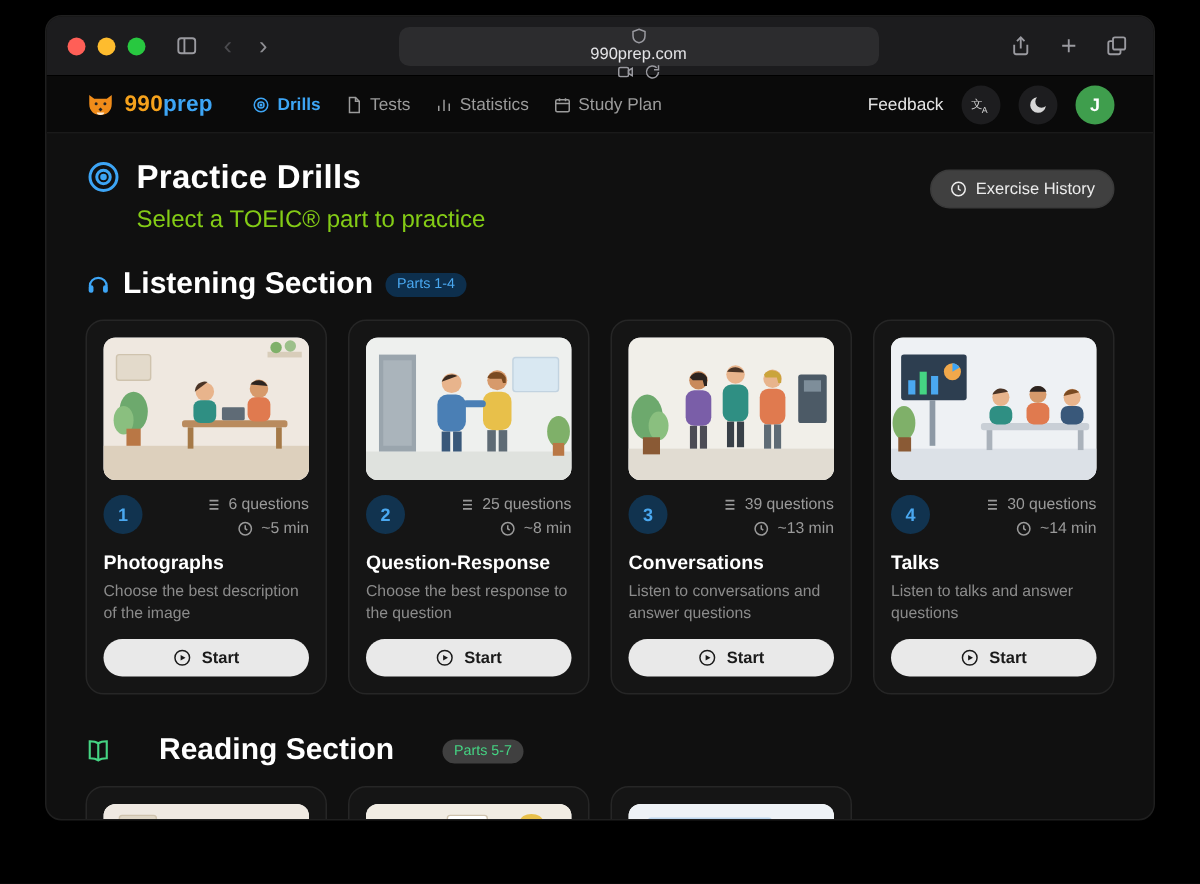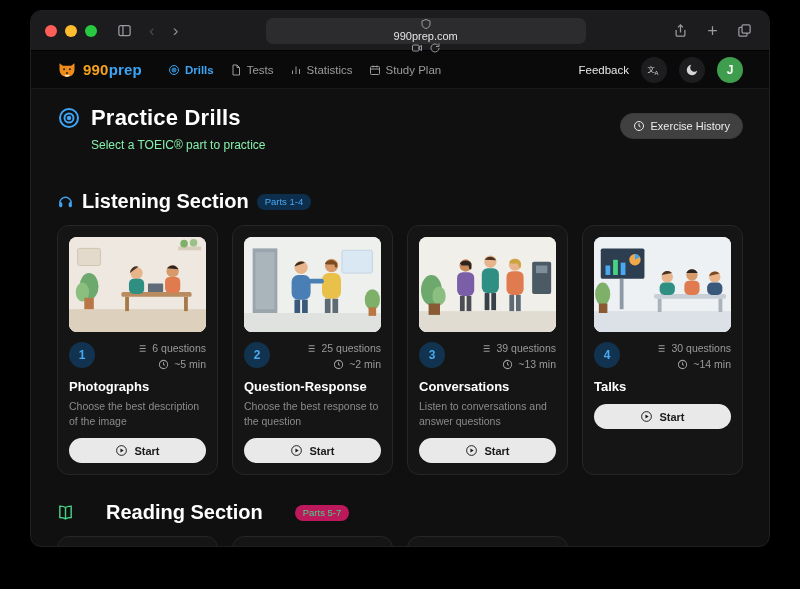--- a/index.html
+++ b/index.html
@@ -43,32 +43,32 @@
   .round-btn svg { width:14px; height:14px; }
   .avatar { width:26px; height:26px; border-radius:50%; background:#3f9e4d; color:#fff;
             font-size:12px; font-weight:bold; display:flex; align-items:center; justify-content:center; }
 
   
   .main { padding:16px 26px 0; }
   .page-head { display:flex; align-items:flex-start; justify-content:space-between; }
   .title-row { display:flex; align-items:center; gap:10px; }
   .title-row svg { width:24px; height:24px; }
   .page-title { font-size:22px; font-weight:bold; color:#fff; letter-spacing:.2px; }
-  .subtitle { color:#86efac; font-size:12px; margin:7px 0 16px 34px; }
+  .subtitle { color:#84cc16; font-size:16px; margin:7px 0 0 34px; }
   .history-btn { background:#404040; border:1px solid #3a3a3a; color:#ececec; font-size:11px;
                  height:26px; border-radius:13px; padding:0 12px; display:flex; align-items:center; gap:6px;
                  margin-top:8px; cursor:pointer; font-family:inherit; }
   .history-btn svg { width:12px; height:12px; }
 
   .section-head { display:flex; align-items:center; gap:8px; margin:22px 0 12px; }
   .section-head svg { width:17px; height:17px; }
   .section-title { font-size:20px; font-weight:bold; color:#fff; }
   .badge { font-size:9.5px; font-weight:normal; padding:2.5px 8px; border-radius:9px; }
   .badge.blue { background:#0d2f4d; color:#4aa8f0; }
-  .badge.green { background:#be185d; color:#45d483; }
+  .badge.green { background:#404040; color:#45d483; }
 
   .cards { display:grid; grid-template-columns:repeat(4,1fr); gap:14px; }
   .card { background:#151515; border:1px solid #262626; border-radius:12px; padding:11px;
           display:flex; flex-direction:column; }
   .illus { height:95px; border-radius:8px; overflow:hidden; background:#eee; }
   .illus svg { width:100%; height:100%; display:block; }
   .meta-row { display:flex; justify-content:space-between; align-items:flex-start; margin-top:10px; }
   .num-badge { width:26px; height:26px; border-radius:50%; background:#11334f; color:#4aa8f0;
                font-weight:bold; font-size:12px; display:flex; align-items:center; justify-content:center; }
   .meta { display:flex; flex-direction:column; gap:4px; color:#9a9a9a; font-size:10.5px; }
@@ -315,21 +315,21 @@
                   <svg viewBox="0 0 24 24" fill="none" stroke="currentColor" stroke-width="2.2">
                     <path d="M8 6h13M8 12h13M8 18h13M3.5 6h.01M3.5 12h.01M3.5 18h.01"></path>
                   </svg>
                   <span>25 questions</span>
                 </div>
               <div class="meta-line">
                   <svg viewBox="0 0 24 24" fill="none" stroke="currentColor" stroke-width="2.2">
                     <circle cx="12" cy="12" r="9"></circle>
                     <path d="M12 7v5l3 2"></path>
                   </svg>
-                  <span>~2 min</span>
+                  <span>~8 min</span>
                 </div>
             </div>
           </div>
           <div class="card-title">Question-Response</div>
           <div class="card-desc">Choose the best response to the question</div>
           <button class="start-btn">
             <svg viewBox="0 0 24 24" fill="none" stroke="currentColor" stroke-width="1.8">
                 <circle cx="12" cy="12" r="9"></circle>
                 <path d="M10 8.5l6 3.5-6 3.5z" fill="currentColor" stroke="none"></path>
               </svg>
@@ -433,20 +433,21 @@
               <div class="meta-line">
                   <svg viewBox="0 0 24 24" fill="none" stroke="currentColor" stroke-width="2.2">
                     <circle cx="12" cy="12" r="9"></circle>
                     <path d="M12 7v5l3 2"></path>
                   </svg>
                   <span>~14 min</span>
                 </div>
             </div>
           </div>
           <div class="card-title">Talks</div>
+          <div class="card-desc">Listen to talks and answer questions</div>
           <button class="start-btn">
             <svg viewBox="0 0 24 24" fill="none" stroke="currentColor" stroke-width="1.8">
                 <circle cx="12" cy="12" r="9"></circle>
                 <path d="M10 8.5l6 3.5-6 3.5z" fill="currentColor" stroke="none"></path>
               </svg>
             <span>Start</span>
           </button>
         </div>
       </div>
 

